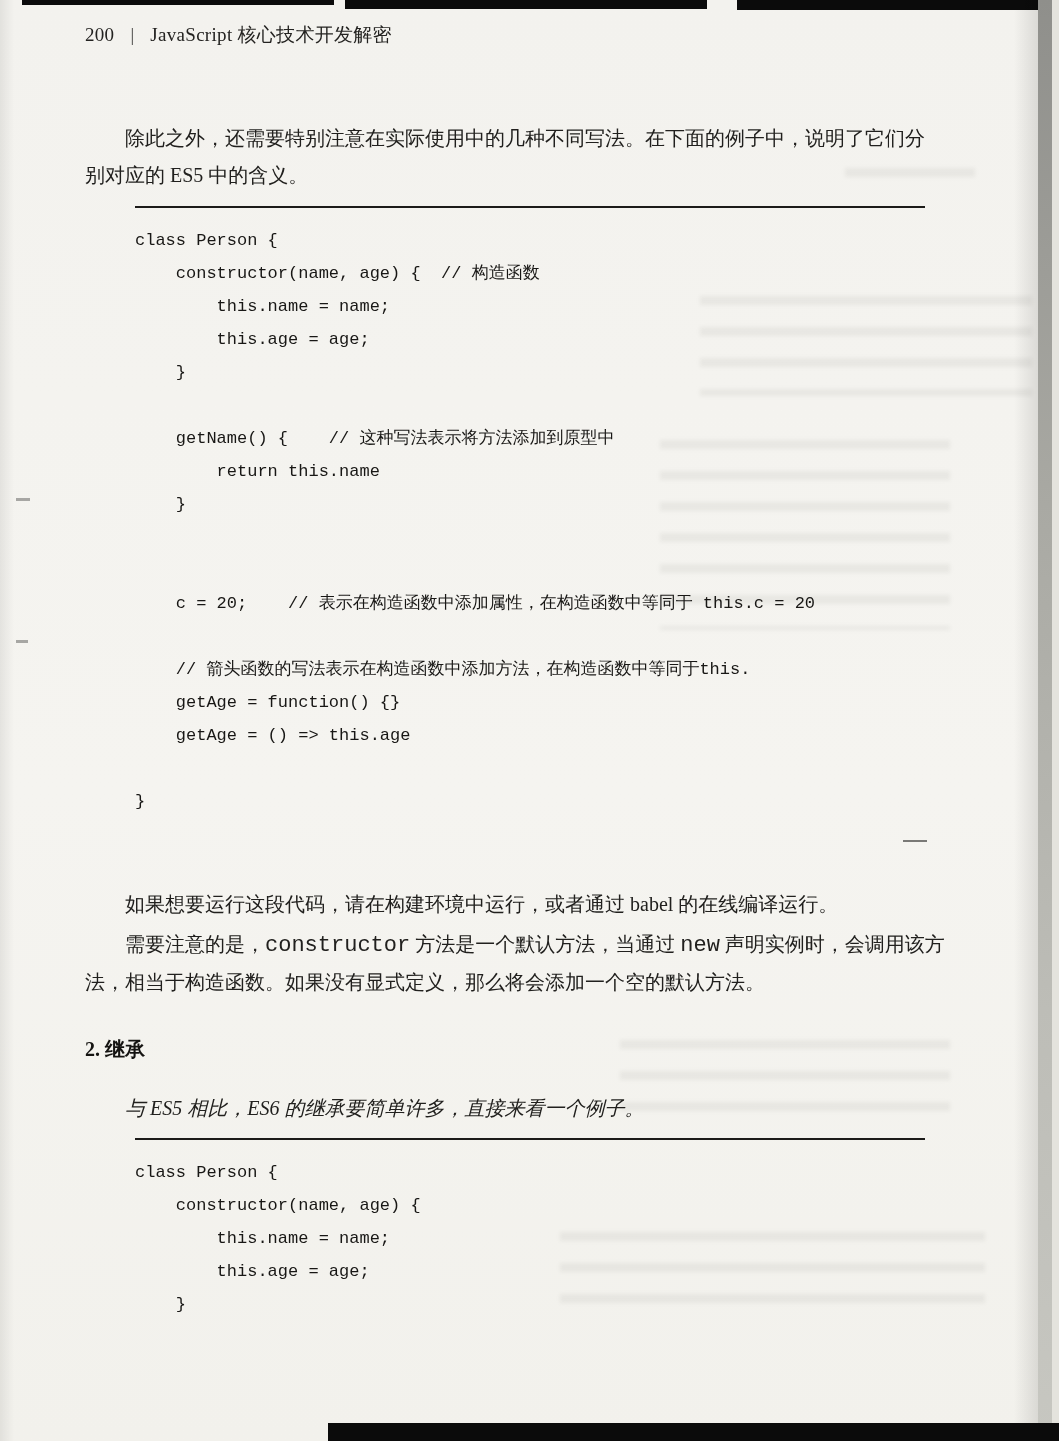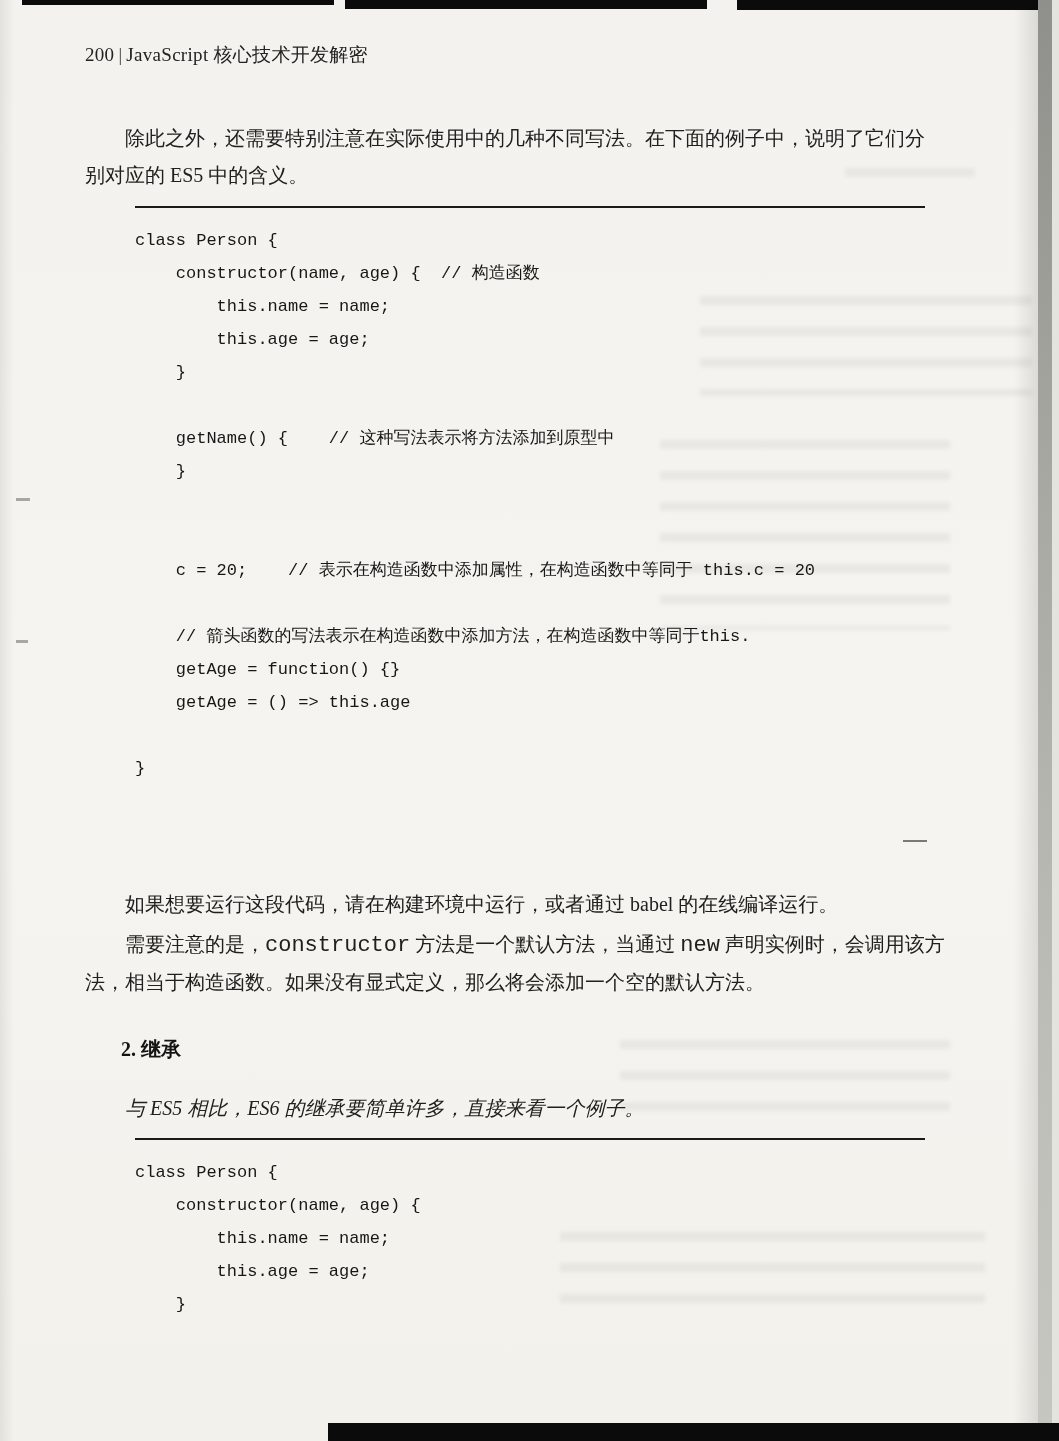--- a/index.html
+++ b/index.html
@@ -11,23 +11,23 @@
     margin: 0 auto;
     background: linear-gradient(180deg, #f3f2ee 0%, #f5f4f0 55%, #f2f1ec 100%);
     overflow: hidden;
     font-family: "Liberation Serif", "DejaVu Serif", serif;
     color: #1e1d1b;
   }
   .abs { position: absolute; }
 
   
   .header {
-    top: 42px; left: 85px;
+    top: 22px; left: 85px;
     font-size: 19px;
-    display: flex; align-items: baseline; gap: 4px;
+    display: flex; align-items: baseline; gap: 16px;
     color: #242321;
     letter-spacing: 0.3px;
   }
   .header .sep { color: #3a3937; font-size: 18px; }
 
   
   .body-par {
     left: 85px; width: 912px;
     font-size: 20px; line-height: 37px;
     color: #21201e;
@@ -114,20 +114,21 @@
   <div class="abs rule" style="top:206px;"></div>
 
   <div class="abs code" style="top:224px;">
     <div class="code-line">class Person {</div>
     <div class="code-line">    constructor(name, age) {  // 构造函数</div>
     <div class="code-line">        this.name = name;</div>
     <div class="code-line">        this.age = age;</div>
     <div class="code-line">    }</div>
     <div class="code-line"></div>
     <div class="code-line">    getName() {    // 这种写法表示将方法添加到原型中</div>
+    <div class="code-line">        return this.name</div>
     <div class="code-line">    }</div>
     <div class="code-line"></div>
     <div class="code-line"></div>
     <div class="code-line">    c = 20;    // 表示在构造函数中添加属性，在构造函数中等同于 this.c = 20</div>
     <div class="code-line"></div>
     <div class="code-line">    // 箭头函数的写法表示在构造函数中添加方法，在构造函数中等同于this.</div>
     <div class="code-line">    getAge = function() {}</div>
     <div class="code-line">    getAge = () =&gt; this.age</div>
     <div class="code-line"></div>
     <div class="code-line">}</div>
@@ -137,21 +138,21 @@
 
   <div class="abs body-par" style="top:886px;">
     <div class="indent">如果想要运行这段代码，请在构建环境中运行，或者通过 babel 的在线编译运行。</div>
   </div>
 
   <div class="abs body-par" style="top:926px;">
     <div class="indent"><span>需要注意的是，</span><span class="inline-code">constructor</span><span> 方法是一个默认方法，当通过 </span><span class="inline-code">new</span><span> 声明实例时，会调用该方</span></div>
     <div>法，相当于构造函数。如果没有显式定义，那么将会添加一个空的默认方法。</div>
   </div>
 
-  <div class="abs heading" style="top:1036px;margin-left:36px;">2. 继承</div>
+  <div class="abs heading" style="top:1036px;">2. 继承</div>
 
   <div class="abs body-par" style="top:1090px;font-style:italic;">
     <div class="indent">与 ES5 相比，ES6 的继承要简单许多，直接来看一个例子。</div>
   </div>
 
   <div class="abs rule" style="top:1138px;"></div>
 
   <div class="abs code" style="top:1156px;">
     <div class="code-line">class Person {</div>
     <div class="code-line">    constructor(name, age) {</div>

